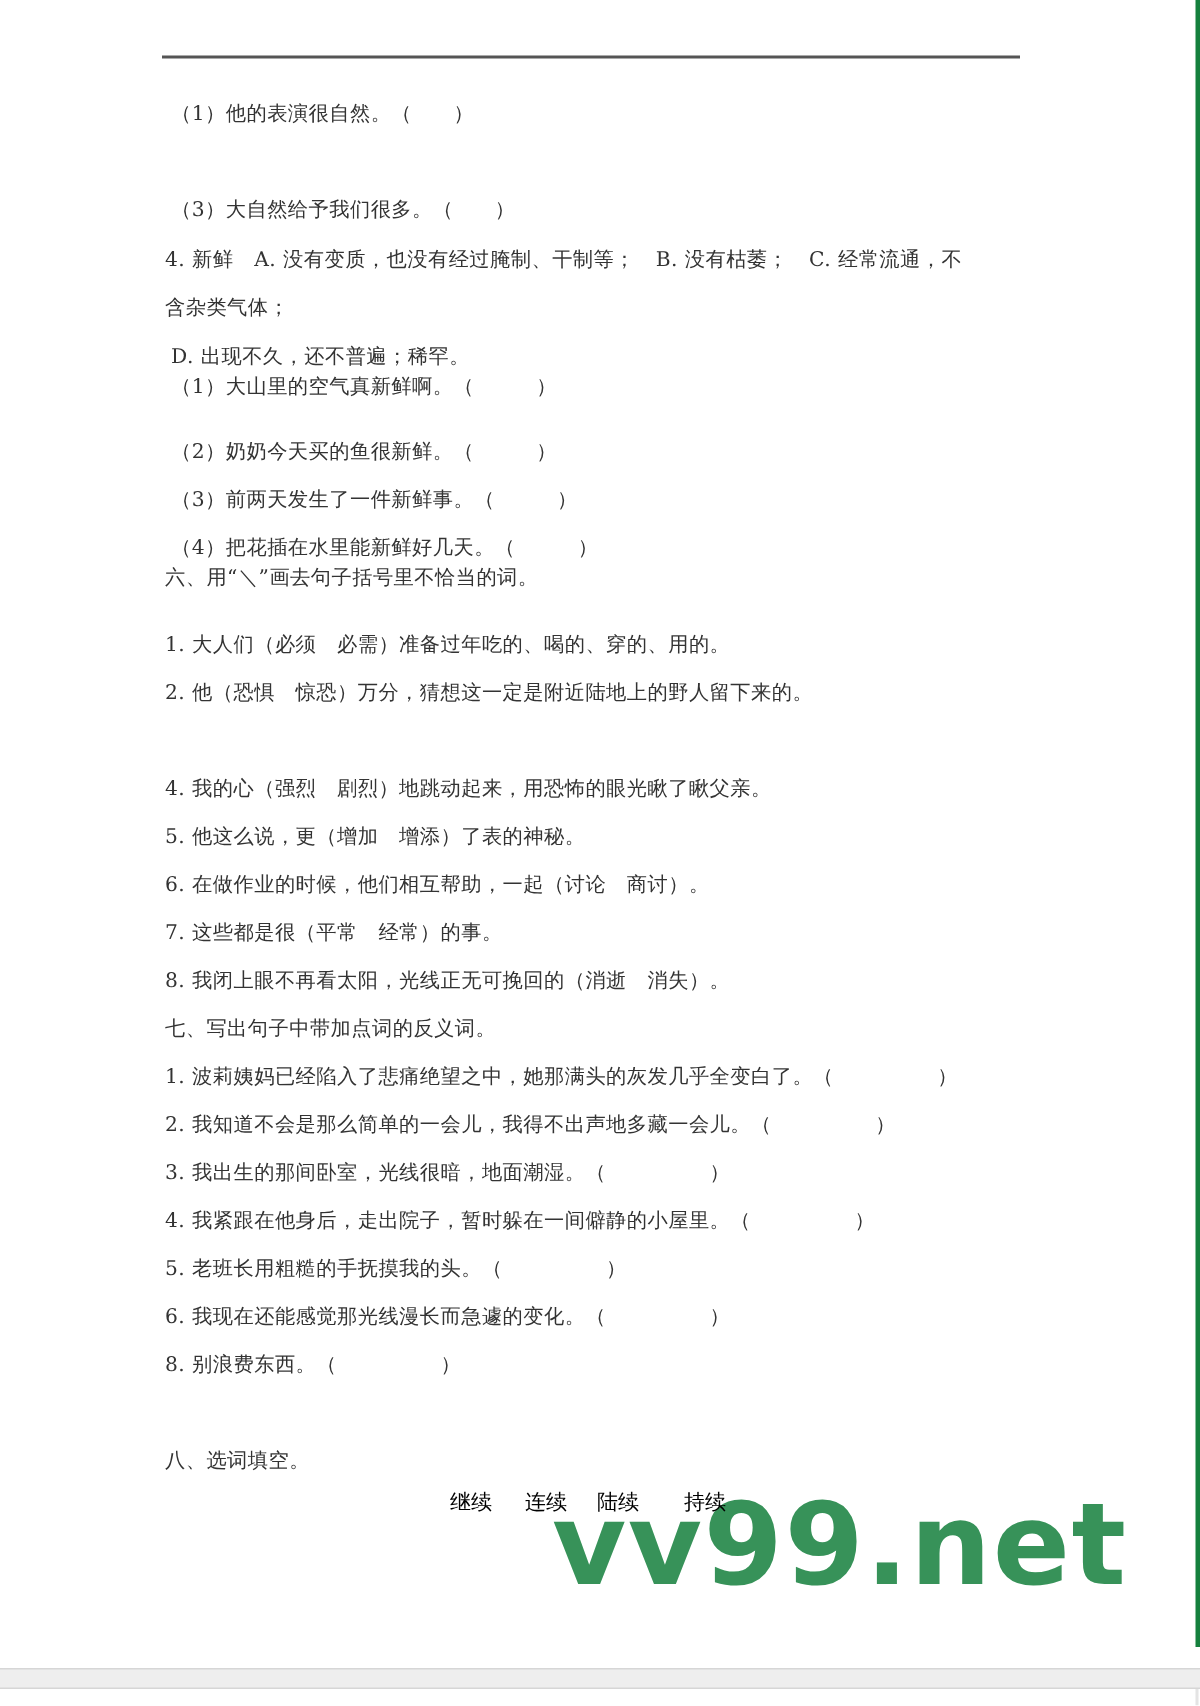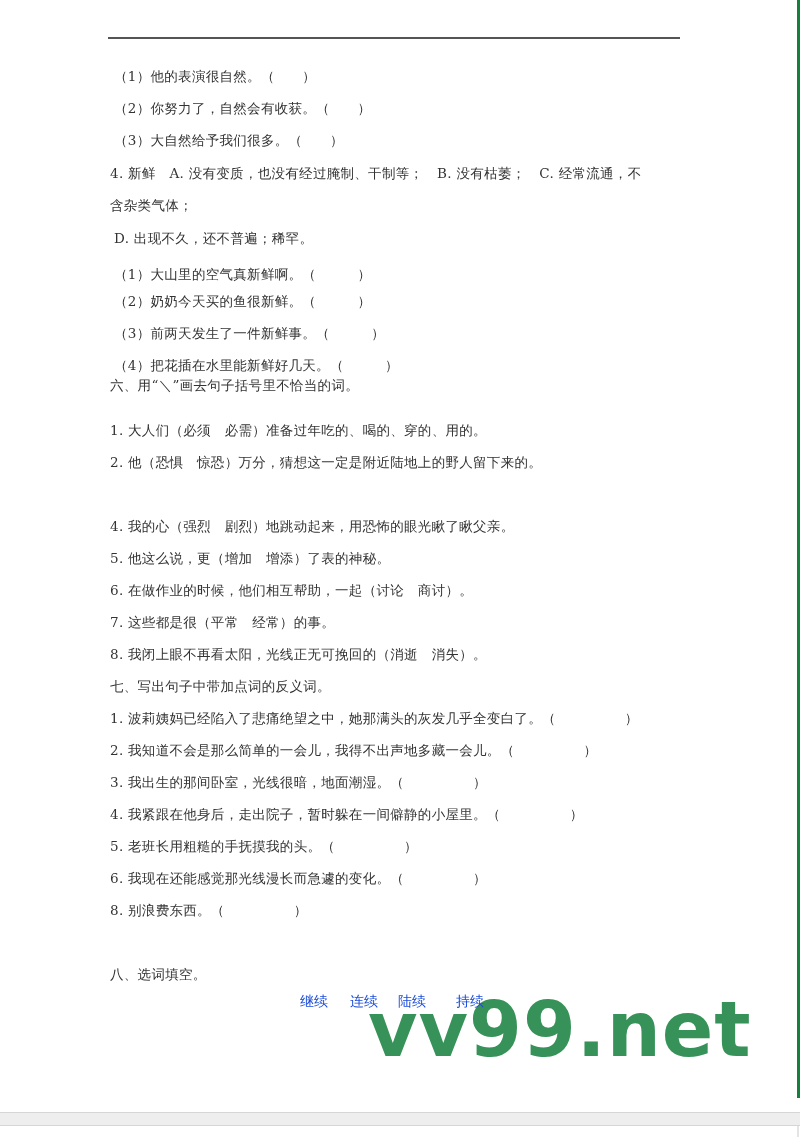--- a/index.html
+++ b/index.html
@@ -17,21 +17,21 @@
     position: absolute; left: 108px; top: 37px; width: 572px; height: 2px;
     background: #555555;
   }
   .line {
     position: absolute; left: 110px; font-size: 13.5px; line-height: 20px;
     white-space: nowrap; letter-spacing: 0.3px;
   }
   .indent { left: 114px; }
   .words-row {
     position: absolute; top: 993px; left: 300px; font-size: 14px;
-    color: #1d4ed8; display: flex; gap: 0;
+    color: #000000; display: flex; gap: 0;
   }
   .words-row span { display: inline-block; }
   .watermark {
     position: absolute; left: 368px; top: 992px;
     font-family: "DejaVu Sans", "Liberation Sans", sans-serif;
     font-weight: bold; font-size: 76px; letter-spacing: 1px;
     color: #15803d; opacity: 0.85; pointer-events: none; line-height: 1;
   }
   .page-gap {
     position: absolute; left: 0; top: 1112px; width: 800px; height: 12px;
@@ -42,28 +42,27 @@
     background: #ffffff; border-right: 2px solid #e4e4e4;
   }
 </style>
 </head>
 <body>
 
 <div class="page">
   <div class="header-rule"></div>
 
   <div class="line indent" style="top:66px">（1）他的表演很自然。（　　）</div>
-  <div class="line indent" style="top:98px">（2）你努力了，自然会有收获。（　　）</div>
   <div class="line indent" style="top:130px">（3）大自然给予我们很多。（　　）</div>
 
   <div class="line" style="top:163px">4. 新鲜　A. 没有变质，也没有经过腌制、干制等；　B. 没有枯萎；　C. 经常流通，不</div>
   <div class="line" style="top:195px">含杂类气体；</div>
   <div class="line indent" style="top:228px">D. 出现不久，还不普遍；稀罕。</div>
 
-  <div class="line indent" style="top:264px">（1）大山里的空气真新鲜啊。（　　　）</div>
+  <div class="line indent" style="top:248px">（1）大山里的空气真新鲜啊。（　　　）</div>
   <div class="line indent" style="top:291px">（2）奶奶今天买的鱼很新鲜。（　　　）</div>
   <div class="line indent" style="top:323px">（3）前两天发生了一件新鲜事。（　　　）</div>
   <div class="line indent" style="top:355px">（4）把花插在水里能新鲜好几天。（　　　）</div>
 
   <div class="line" style="top:375px">六、用“＼”画去句子括号里不恰当的词。</div>
   <div class="line" style="top:420px">1. 大人们（必须　必需）准备过年吃的、喝的、穿的、用的。</div>
   <div class="line" style="top:452px">2. 他（恐惧　惊恐）万分，猜想这一定是附近陆地上的野人留下来的。</div>
   <div class="line" style="top:516px">4. 我的心（强烈　剧烈）地跳动起来，用恐怖的眼光瞅了瞅父亲。</div>
   <div class="line" style="top:548px">5. 他这么说，更（增加　增添）了表的神秘。</div>
   <div class="line" style="top:580px">6. 在做作业的时候，他们相互帮助，一起（讨论　商讨）。</div>

